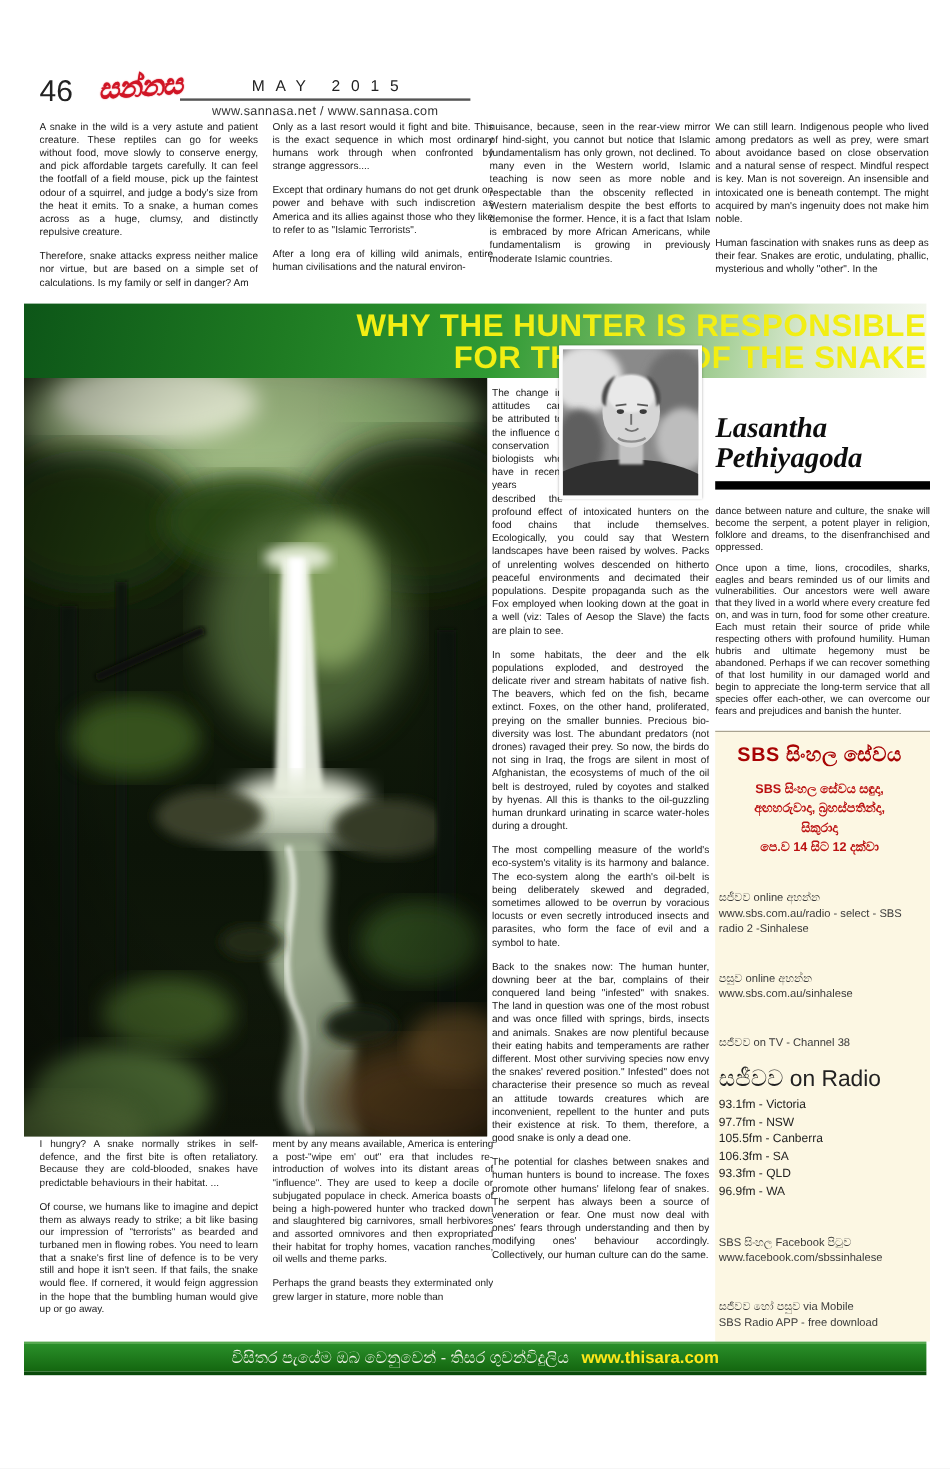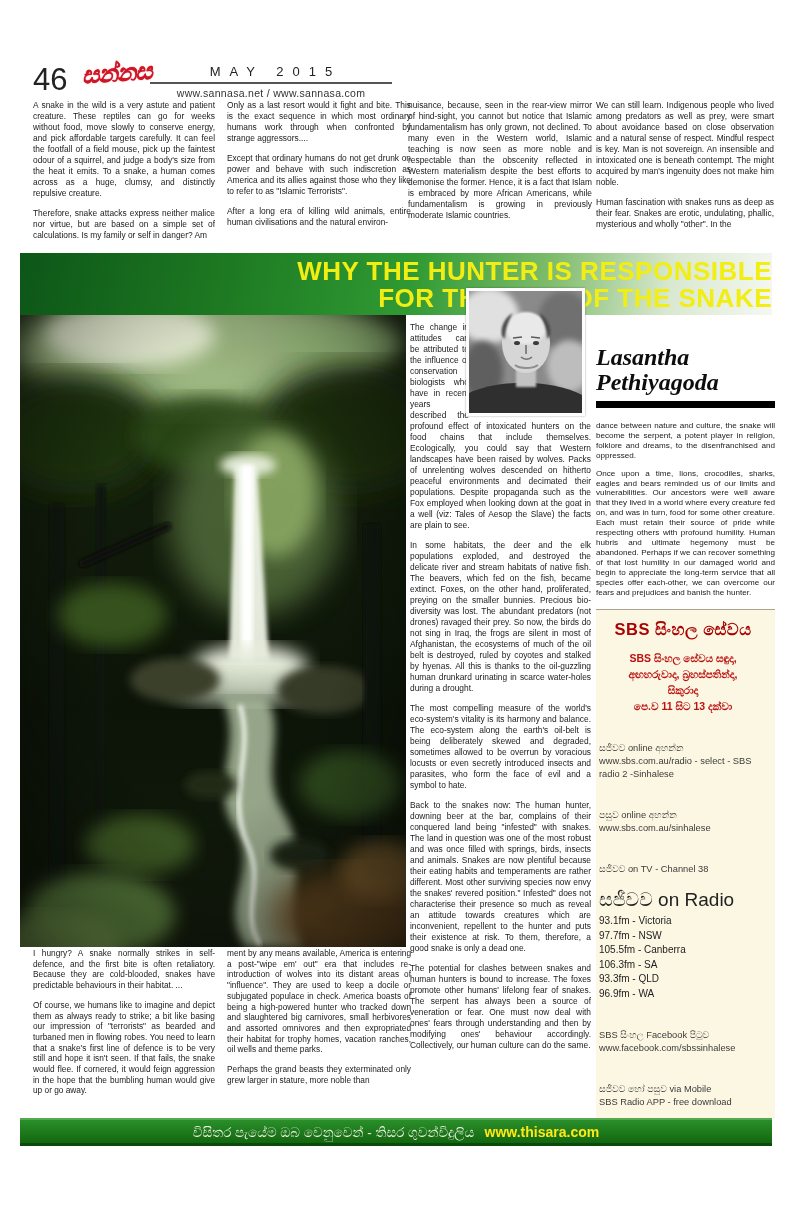--- a/index.html
+++ b/index.html
@@ -3,21 +3,21 @@
 <meta charset="utf-8">
 <style>
   * { margin:0; padding:0; box-sizing:border-box; }
   html,body { background:#e8e8e8; }
   .page {
     position:relative; width:792px; height:1224px; margin:0 auto;
     background:#ffffff; overflow:hidden;
     font-family:"Liberation Sans", sans-serif; color:#1a1a1a;
   }
   
-  .page-num { position:absolute; left:33px; top:62px; font-size:31px; color:#222; }
+  .page-num { position:absolute; left:33px; top:62px; font-size:25px; color:#222; }
   .logo {
     position:absolute; left:82px; top:60px; width:75px;
     color:#d01525; font-size:24px; font-weight:bold;
     transform:rotate(-4deg); letter-spacing:-1px;
     text-shadow:0 0 1px #d01525;
     font-family:"Liberation Serif", serif; font-style:italic;
   }
   .masthead { position:absolute; left:150px; top:64px; width:242px; text-align:center; }
   .masthead .date { font-size:13px; letter-spacing:9px; color:#222; padding-left:9px; }
   .masthead .rule { border-bottom:2px solid #555; margin-top:3px; }
@@ -243,21 +243,21 @@
         <p>dance between nature and culture, the snake will become the serpent, a potent player in religion, folklore and dreams, to the disenfranchised and oppressed.</p>
         <p>Once upon a time, lions, crocodiles, sharks, eagles and bears reminded us of our limits and vulnerabilities. Our ancestors were well aware that they lived in a world where every creature fed on, and was in turn, food for some other creature. Each must retain their source of pride while respecting others with profound humility. Human hubris and ultimate hegemony must be abandoned. Perhaps if we can recover something of that lost humility in our damaged world and begin to appreciate the long-term service that all species offer each-other, we can overcome our fears and prejudices and banish the hunter.</p>
       </div>
 
     <div class="sbs">
       <div class="sbs-title">SBS සිංහල සේවය</div>
       <div class="sbs-sched">
           <div>SBS සිංහල සේවය සඳුදා,</div>
           <div>අඟහරුවාදා, බ්‍රහස්පතින්දා,</div>
           <div>සිකුරාදා</div>
-          <div>පෙ.ව 11 සිට 13 දක්වා</div>
+          <div>පෙ.ව 14 සිට 12 දක්වා</div>
         </div>
       <div class="sbs-block">
         <div>සජීවව online අහන්න</div>
         <div>www.sbs.com.au/radio  - select - SBS radio 2 -Sinhalese</div>
       </div>
       <div class="sbs-block">
         <div>පසුව online අහන්න</div>
         <div>www.sbs.com.au/sinhalese</div>
       </div>
       <div class="sbs-block">සජීවව on TV - Channel 38</div>

